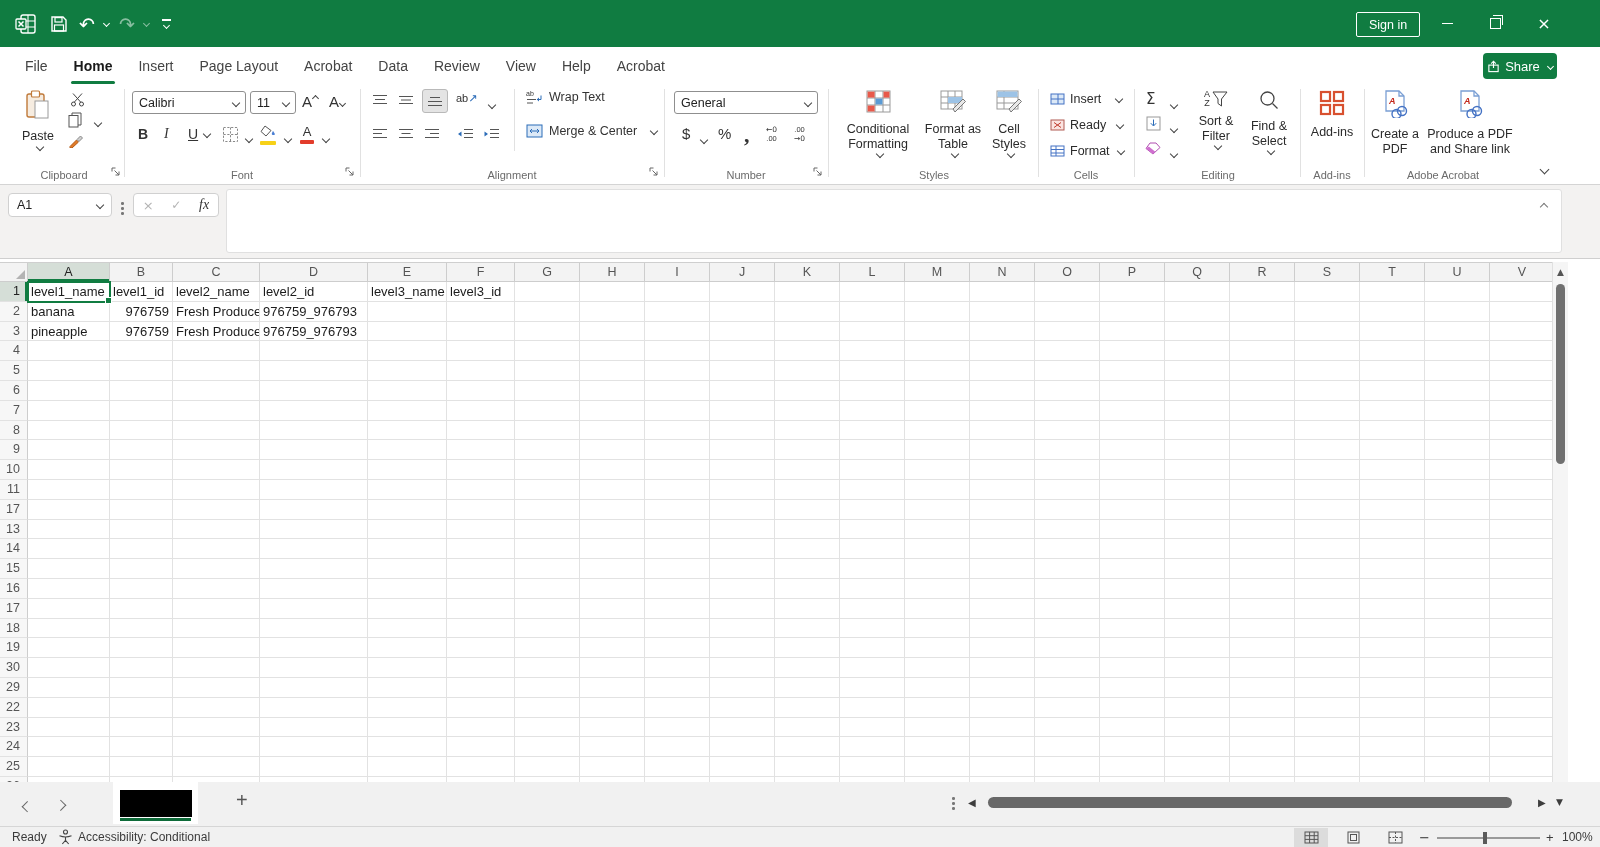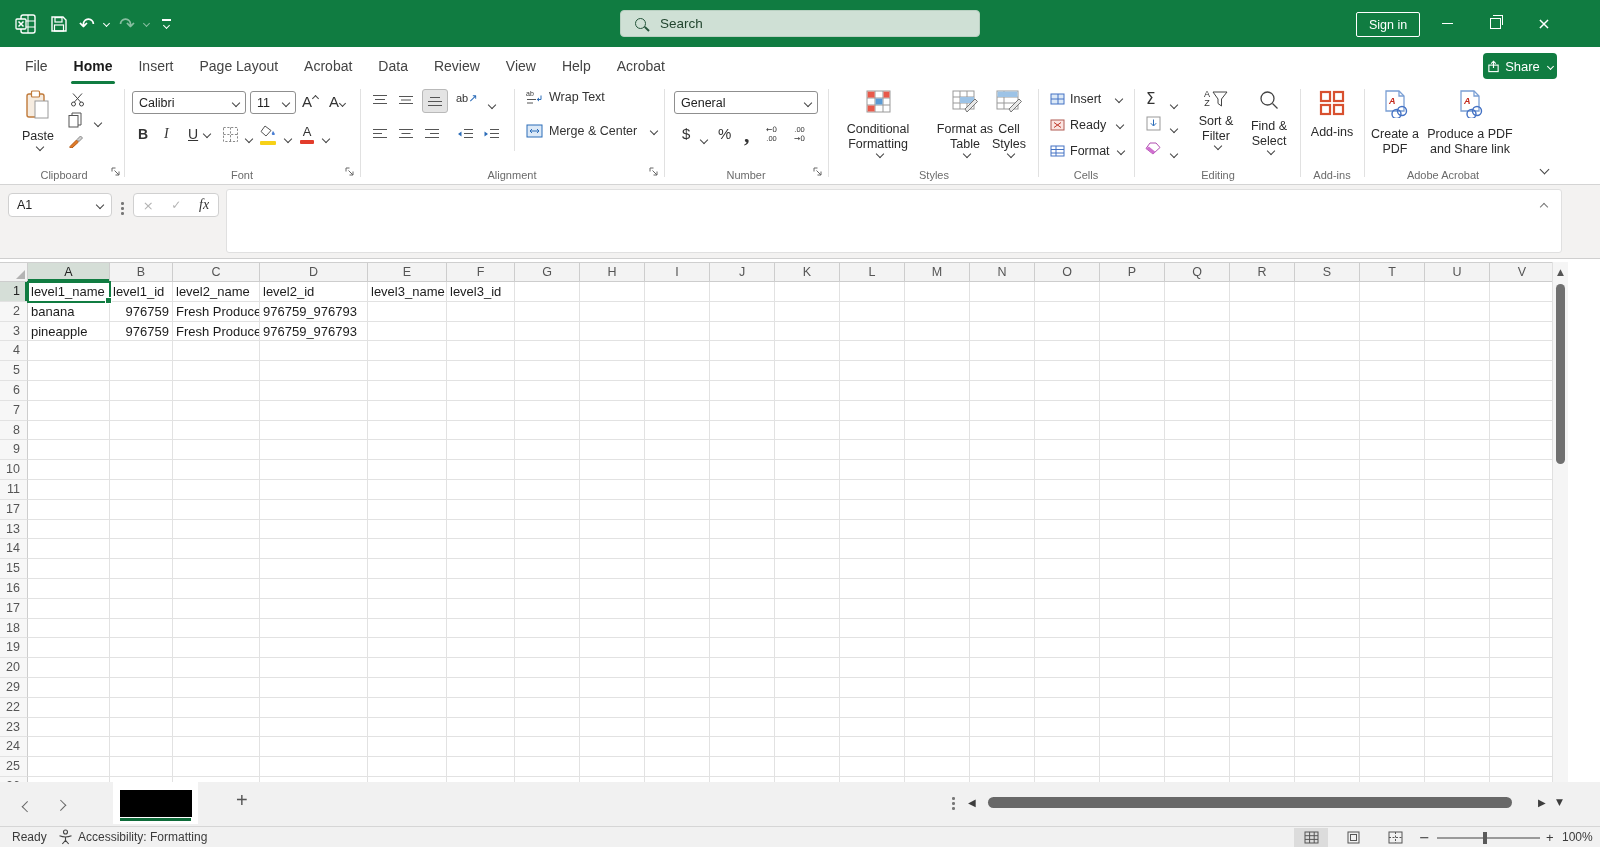--- a/index.html
+++ b/index.html
@@ -123,24 +123,20 @@
         <span class="glyph">↷</span>
       </div>
     <div class="tb-item" style="left:139px;width:12px;opacity:.5;">
         <span class="chv w" style="width:4px;height:4px;"></span>
       </div>
     <div class="tb-item" style="left:155px;width:22px;flex-direction:column;gap:2px;">
       <span style="display:block;width:9px;height:1.5px;background:#fff;"></span>
       <span class="chv w" style="width:4px;height:4px;margin:0;"></span>
     </div>
 
-    <div class="searchbox">
-      <span class="mag"></span>
-      <span class="stext">Search</span>
-    </div>
 
     <div class="signin">
         <span>Sign in</span>
       </div>
 
     <div class="winbtn" style="left:1424px;">
         <span style="display:block;width:11px;height:1.4px;background:#fff;"></span>
       </div>
     <div class="winbtn" style="left:1472px;">
         <span class="restore-ic"></span>
@@ -371,21 +367,21 @@
               <path d="M1 8h23M1 15h23M9 1v21M17 1v21" stroke="#999"></path>
               <rect x="1.6" y="1.6" width="7" height="6" fill="#e8594a"></rect>
               <rect x="9.5" y="8.5" width="7" height="6" fill="#5b9bd5"></rect>
               <rect x="17.5" y="1.6" width="6" height="6" fill="#e8594a"></rect>
               <rect x="1.6" y="15.5" width="7" height="6" fill="#e8594a"></rect>
             </svg>
         </span>
         <span>Conditional Formatting</span>
         <span class="chv"></span>
       </div>
-      <div class="bigbtn" style="left:100px;width:62px;justify-content:space-between;">
+      <div class="bigbtn" style="left:88px;width:62px;justify-content:space-between;">
         <span class="ic">
           <svg width="26" height="23" viewBox="0 0 26 23">
               <rect x="1" y="1" width="21" height="18" fill="#fff" stroke="#999"></rect>
               <path d="M1 7h21M1 13h21M8 1v18M15 1v18" stroke="#999"></path>
               <rect x="8" y="7" width="14" height="6" fill="#9dc3e6"></rect>
               <path d="M13 19L23 9l2.5 2.5L15 22z" fill="#e8e8e8" stroke="#777"></path>
             </svg>
         </span>
         <span>Format as Table</span>
         <span class="chv"></span>
@@ -1042,21 +1038,21 @@
           <div class="cell" style="width: 65px;"></div>
           <div class="cell" style="width: 65px;"></div>
           <div class="cell" style="width: 65px;"></div>
           <div class="cell" style="width: 65px;"></div>
           <div class="cell" style="width: 65px;"></div>
           <div class="cell" style="width: 65px;"></div>
           <div class="cell" style="width: 65px;"></div>
           <div class="cell" style="width: 65px;"></div>
         </div>
         <div class="grow">
-          <div class="row-h">20</div>
+          <div class="row-h">30</div>
           <div class="cell" style="width: 82px;"></div>
           <div class="cell" style="width: 63px;"></div>
           <div class="cell" style="width: 87px;"></div>
           <div class="cell" style="width: 108px;"></div>
           <div class="cell" style="width: 79px;"></div>
           <div class="cell" style="width: 68px;"></div>
           <div class="cell" style="width: 65px;"></div>
           <div class="cell" style="width: 65px;"></div>
           <div class="cell" style="width: 65px;"></div>
           <div class="cell" style="width: 65px;"></div>
@@ -1255,21 +1251,21 @@
   </div>
 
   <div class="statusbar">
     <div class="sb-item" style="left:12px;">Ready</div>
     <div class="sb-item" style="left:58px;">
       <svg width="15" height="16" viewBox="0 0 15 16">
           <circle cx="7.5" cy="3" r="2" fill="none" stroke="#444" stroke-width="1.1"></circle>
           <path d="M1.5 6.8c4 1.6 8 1.6 12 0M7.5 8.2v3.2M7.5 11.4L4.3 15M7.5 11.4l3.2 3.6" fill="none" stroke="#444" stroke-width="1.1"></path>
         </svg>
     </div>
-    <div class="sb-item" style="left:78px;">Accessibility: Formatting</div>
+    <div class="sb-item" style="left:78px;">Accessibility: Conditional</div>
 
     <div class="viewbtn active" style="left:1294px;">
       <svg width="15" height="13">
           <g stroke="#555" fill="none">
             <rect x="1" y="1" width="13" height="11"></rect>
             <path d="M1 4.7h13M1 8.4h13M5.6 1v11M10.2 1v11"></path>
           </g>
         </svg>
     </div>
     <div class="viewbtn" style="left:1336px;">

